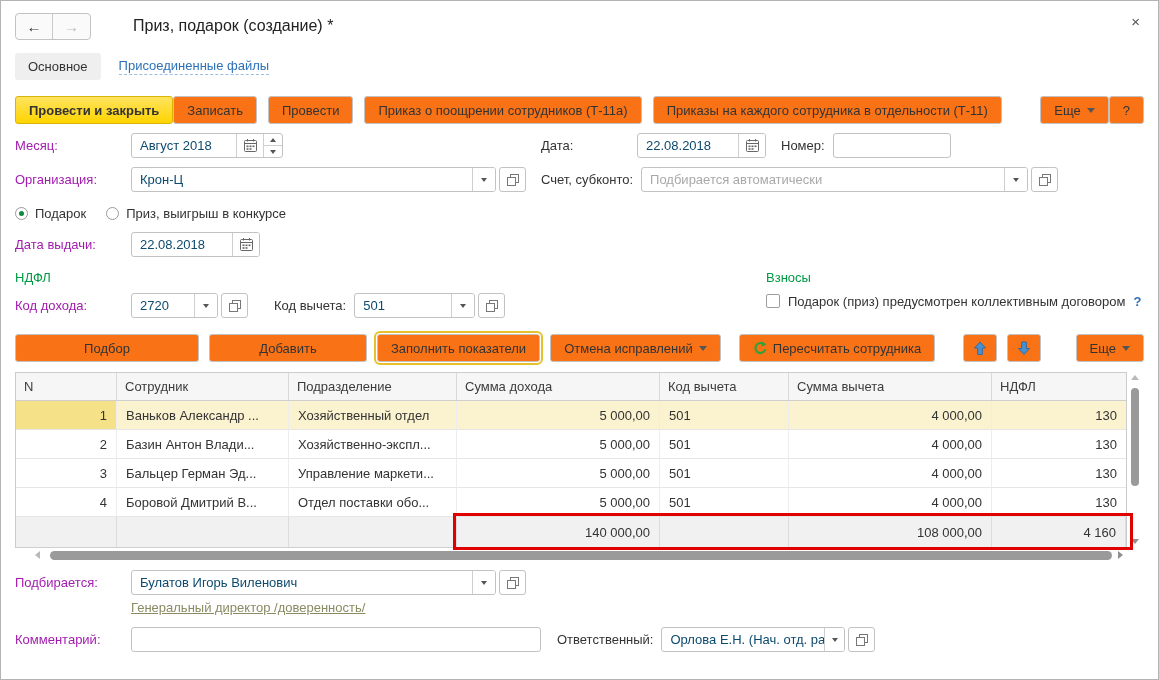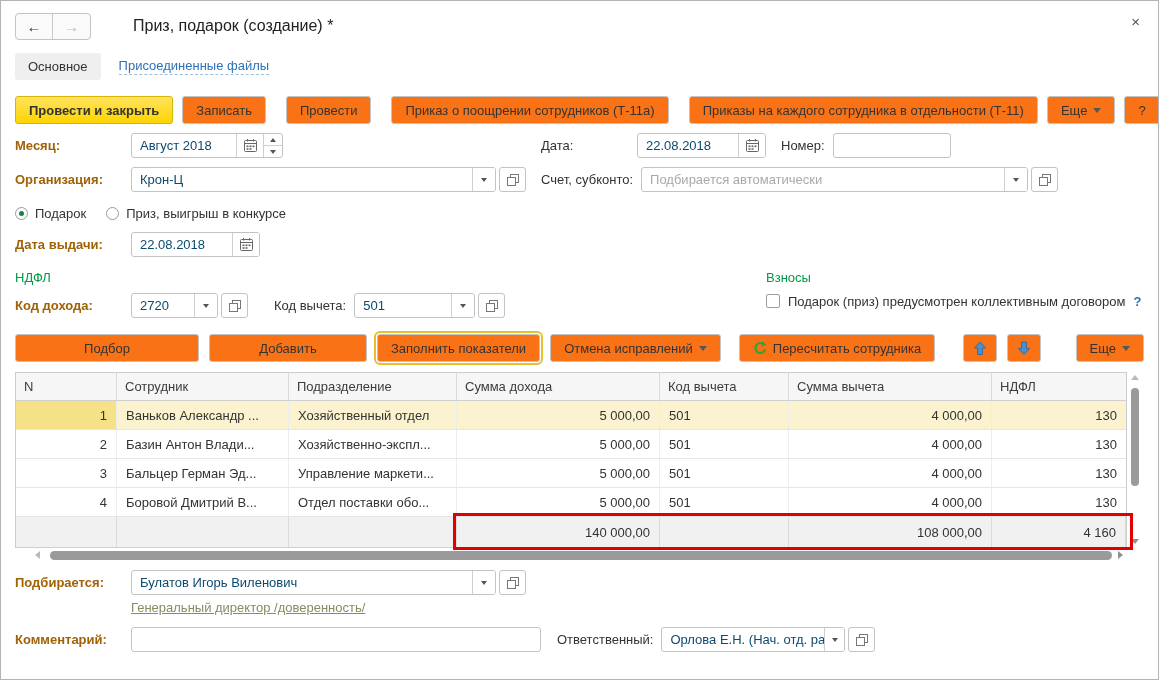--- a/index.html
+++ b/index.html
@@ -15,30 +15,30 @@
   .nav-fwd { color:#b8b8b8; font-weight:700; }
   .page-title { margin-left:42px; font-size:16px; color:#222; }
   .close-x { position:absolute; right:18px; top:12px; font-size:15px; color:#555; cursor:pointer; }
 
   
   .tabs-row { display:flex; align-items:center; gap:18px; margin:10px 14px 15px; height:30px; }
   .tab-active { background:#efefef; border-radius:3px; padding:6px 13px; color:#333; cursor:pointer; }
   .tab-link { color:#2d71b8; cursor:pointer; border-bottom:1px dashed #9cbede; padding-bottom:1px; }
 
   
-  .toolbar { display:flex; align-items:center; gap:9px; margin:13px 14px 0; }
+  .toolbar { display:flex; align-items:center; margin:13px 14px 0; }
   .btn { background:#f97316; border:1px solid #c3c3c3; border-radius:3px; padding:0 13px; height:28px; display:inline-flex; align-items:center; gap:6px; cursor:pointer; white-space:nowrap; color:#333; }
   .btn-primary { background:linear-gradient(180deg,#ffe35f,#ffd400); border-color:#d9b405; font-weight:700; }
   .btn-default-ring { outline:2px solid #e7c12b; outline-offset:1px; }
   .gap20 { margin-left:11px; }
   .caret { width:0; height:0; border-left:4px solid transparent; border-right:4px solid transparent; border-top:5px solid #555; display:inline-block; }
 
   
   .frow { position:relative; display:flex; align-items:center; margin:9px 14px 0; height:25px; }
-  .flabel { width:116px; flex:none; color:#a16207;font-weight:bold; }
+  .flabel { width:116px; flex:none; color:#a21caf; }
   .input-group { display:inline-flex; align-items:stretch; height:25px; border:1px solid #c3c3c3; border-radius:3px; background:#fff; overflow:hidden; }
   .seg-value { display:flex; align-items:center; padding:0 8px; color:#0c4a6e; white-space:nowrap; overflow:hidden; }
   .seg-icon { width:27px; flex:none; border-left:1px solid #cfcfcf; display:flex; align-items:center; justify-content:center; cursor:pointer; background:#fff; }
   .seg-arrow { width:23px; flex:none; border-left:1px solid #cfcfcf; display:flex; align-items:center; justify-content:center; cursor:pointer; background:#fff; }
   .sq-btn { width:27px; height:25px; flex:none; border:1px solid #c3c3c3; border-radius:3px; margin-left:3px; display:flex; align-items:center; justify-content:center; cursor:pointer; background:#fff; }
   .spinner { display:flex; flex-direction:column; width:19px; flex:none; border-left:1px solid #cfcfcf; }
   .spin-half { flex:1; display:flex; align-items:center; justify-content:center; cursor:pointer; }
   .spin-half:first-child { border-bottom:1px solid #cfcfcf; }
   .tri-up { width:0; height:0; border-left:3px solid transparent; border-right:3px solid transparent; border-bottom:4px solid #555; }
   .tri-down { width:0; height:0; border-left:3px solid transparent; border-right:3px solid transparent; border-top:4px solid #555; }

